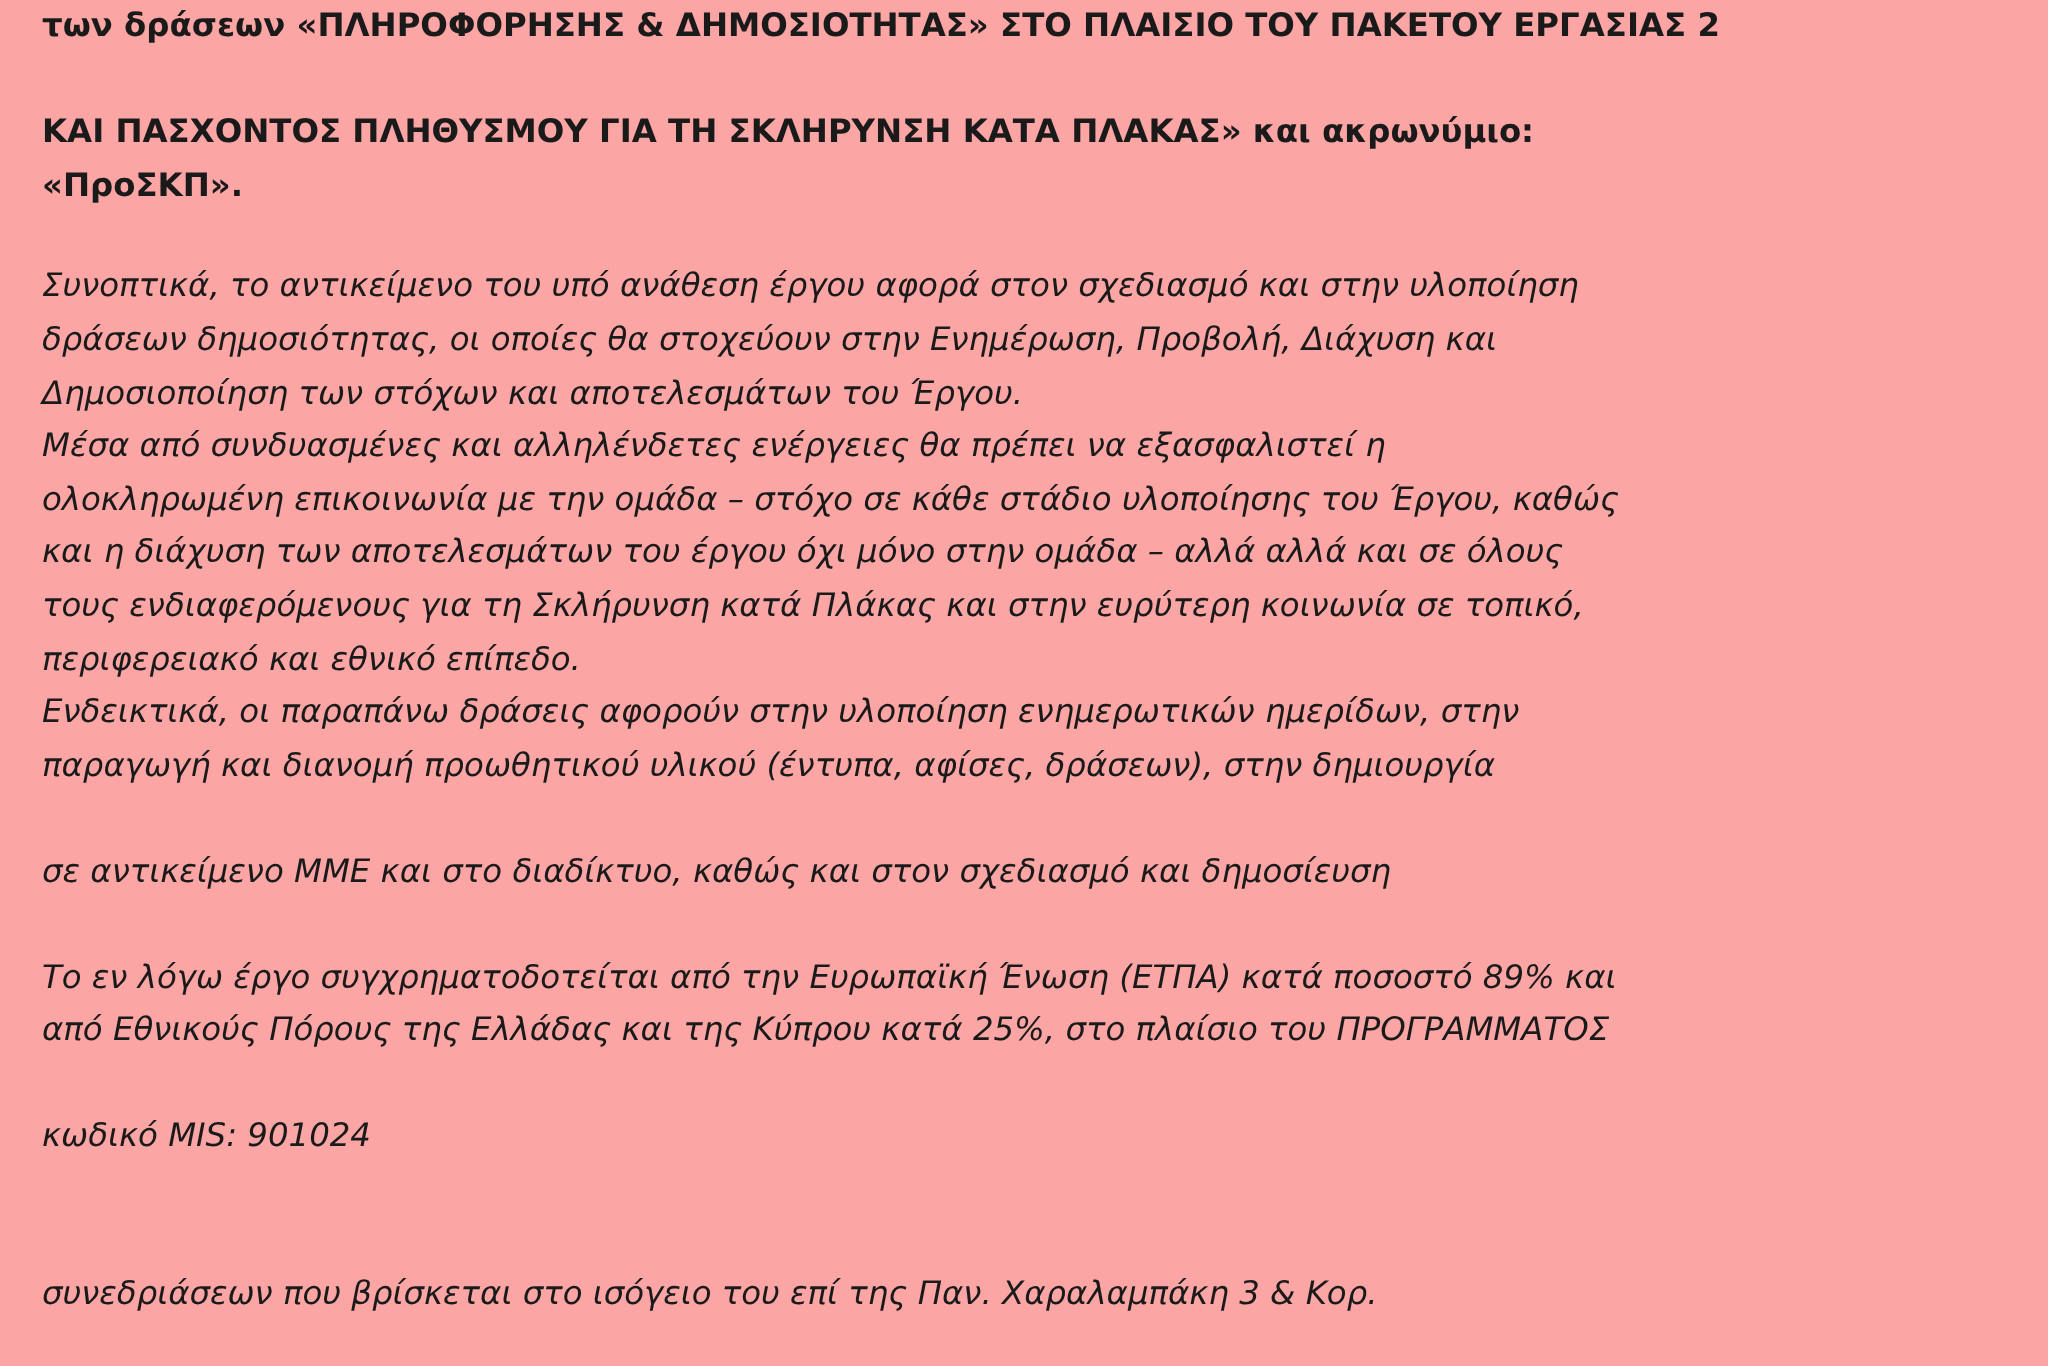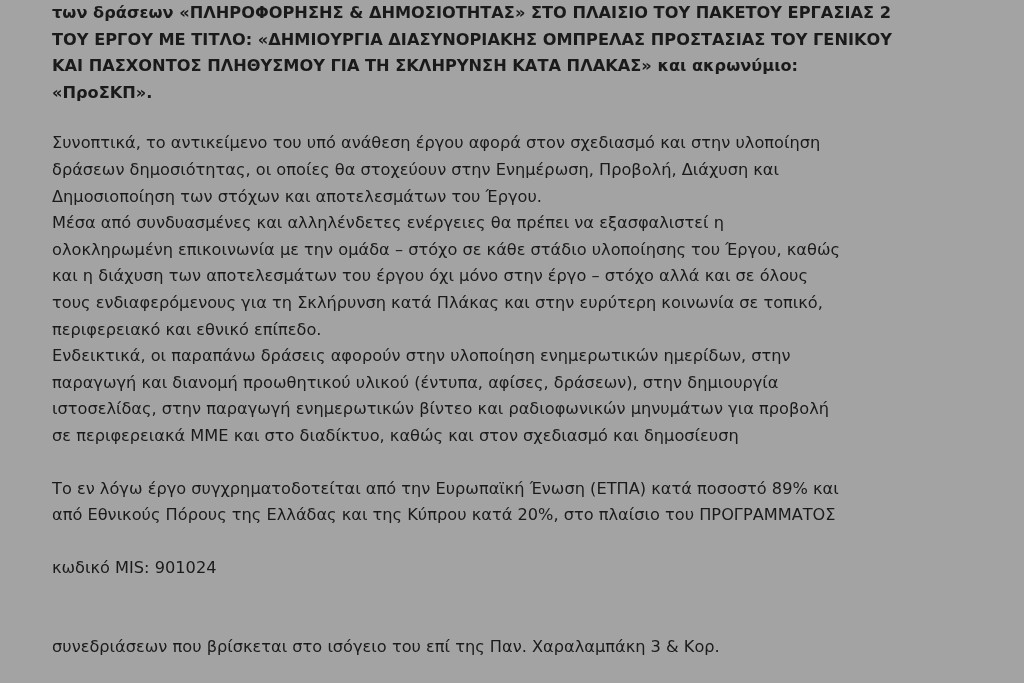--- a/index.html
+++ b/index.html
@@ -10,33 +10,34 @@
   body {
     width: 1024px;
     height: 683px;
     overflow: hidden;
     font-family: "DejaVu Sans", sans-serif;
   }
   .page {
     position: relative;
     width: 1024px;
     height: 683px;
-    background: #a3a3a3;
+    background: #fca5a5;
     box-sizing: border-box;
-    padding: 0 52px;
+    padding: 0 21px;
   }
   .doc-body {
     padding-top: 0px;
   }
   p.para {
     margin: 0;
     font-size: 16.2px;
     line-height: 26.6px;
     color: #1a1a1a;
     text-align: justify;
+    font-style: italic;
     font-family: "DejaVu Sans", sans-serif;
     letter-spacing: 0px;
   }
   p.para.bold {
     font-weight: bold;
     font-style: normal;
   }
   .spacer-md { height: 24px; }
   .spacer-lg { height: 26px; }
   .clip-top {
@@ -45,53 +46,53 @@
   }
 </style>
 </head>
 <body>
 
 <div class="page">
   <div class="doc-body">
 
     <p class="para bold clip-top">
       <span>των δράσεων «ΠΛΗΡΟΦΟΡΗΣΗΣ &amp; ΔΗΜΟΣΙΟΤΗΤΑΣ» ΣΤΟ ΠΛΑΙΣΙΟ ΤΟΥ ΠΑΚΕΤΟΥ ΕΡΓΑΣΙΑΣ 2</span><br>
-      <span>ΤΟΥ ΕΡΓΟΥ ΜΕ ΤΙΤΛΟ: «ΔΗΜΙΟΥΡΓΙΑ ΔΙΑΣΥΝΟΡΙΑΚΗΣ ΟΜΠΡΕΛΑΣ ΠΡΟΣΤΑΣΙΑΣ ΤΟΥ ΓΕΝΙΚΟΥ</span><br>
+      <br>
       <span>ΚΑΙ ΠΑΣΧΟΝΤΟΣ ΠΛΗΘΥΣΜΟΥ ΓΙΑ ΤΗ ΣΚΛΗΡΥΝΣΗ ΚΑΤΑ ΠΛΑΚΑΣ» και ακρωνύμιο:</span><br>
       <span>«ΠροΣΚΠ».</span>
     </p>
 
     <div class="spacer-md"></div>
 
     <p class="para">
       <span>Συνοπτικά, το αντικείμενο του υπό ανάθεση έργου αφορά στον σχεδιασμό και στην υλοποίηση</span><br>
       <span>δράσεων δημοσιότητας, οι οποίες θα στοχεύουν στην Ενημέρωση, Προβολή, Διάχυση και</span><br>
       <span>Δημοσιοποίηση των στόχων και αποτελεσμάτων του Έργου.</span>
     </p>
 
     <p class="para">
       <span>Μέσα από συνδυασμένες και αλληλένδετες ενέργειες θα πρέπει να εξασφαλιστεί η</span><br>
       <span>ολοκληρωμένη επικοινωνία με την ομάδα – στόχο σε κάθε στάδιο υλοποίησης του Έργου, καθώς</span><br>
-      <span>και η διάχυση των αποτελεσμάτων του έργου όχι μόνο στην έργο – στόχο αλλά και σε όλους</span><br>
+      <span>και η διάχυση των αποτελεσμάτων του έργου όχι μόνο στην ομάδα – αλλά αλλά και σε όλους</span><br>
       <span>τους ενδιαφερόμενους για τη Σκλήρυνση κατά Πλάκας και στην ευρύτερη κοινωνία σε τοπικό,</span><br>
       <span>περιφερειακό και εθνικό επίπεδο.</span>
     </p>
 
     <p class="para">
       <span>Ενδεικτικά, οι παραπάνω δράσεις αφορούν στην υλοποίηση ενημερωτικών ημερίδων, στην</span><br>
       <span>παραγωγή και διανομή προωθητικού υλικού (έντυπα, αφίσες, δράσεων), στην δημιουργία</span><br>
-      <span>ιστοσελίδας, στην παραγωγή ενημερωτικών βίντεο και ραδιοφωνικών μηνυμάτων για προβολή</span><br>
-      <span>σε περιφερειακά ΜΜΕ και στο διαδίκτυο, καθώς και στον σχεδιασμό και δημοσίευση</span><br>
+      <br>
+      <span>σε αντικείμενο ΜΜΕ και στο διαδίκτυο, καθώς και στον σχεδιασμό και δημοσίευση</span><br>
     </p>
 
     <div class="spacer-lg"></div>
 
     <p class="para">
       <span>Το εν λόγω έργο συγχρηματοδοτείται από την Ευρωπαϊκή Ένωση (ΕΤΠΑ) κατά ποσοστό 89% και</span><br>
-      <span>από Εθνικούς Πόρους της Ελλάδας και της Κύπρου κατά 20%, στο πλαίσιο του ΠΡΟΓΡΑΜΜΑΤΟΣ</span><br>
+      <span>από Εθνικούς Πόρους της Ελλάδας και της Κύπρου κατά 25%, στο πλαίσιο του ΠΡΟΓΡΑΜΜΑΤΟΣ</span><br>
       <br>
       <span>κωδικό MIS: 901024</span>
     </p>
 
     <div class="spacer-lg"></div>
 
     <p class="para">
       <br>
       <span>συνεδριάσεων που βρίσκεται στο ισόγειο του επί της Παν. Χαραλαμπάκη 3 &amp; Κορ.</span><br>
       <br>

